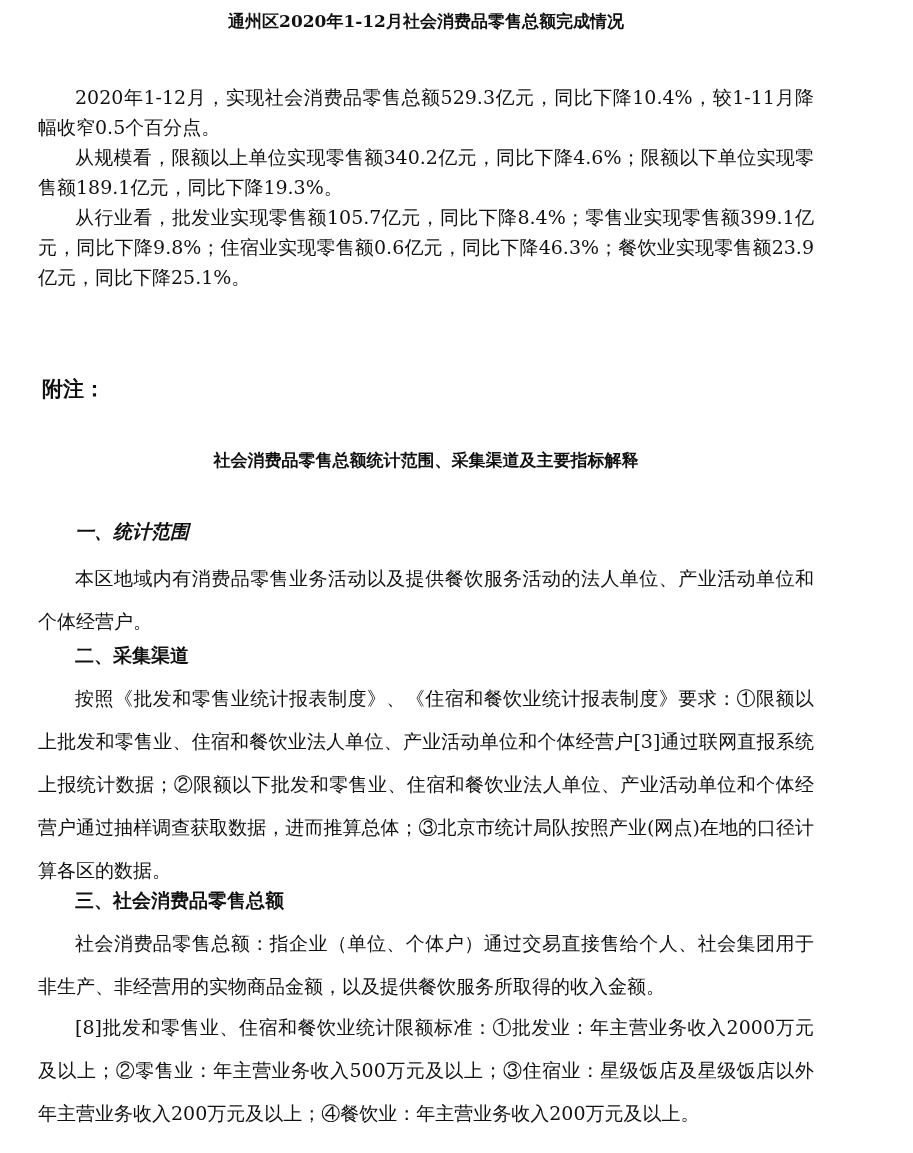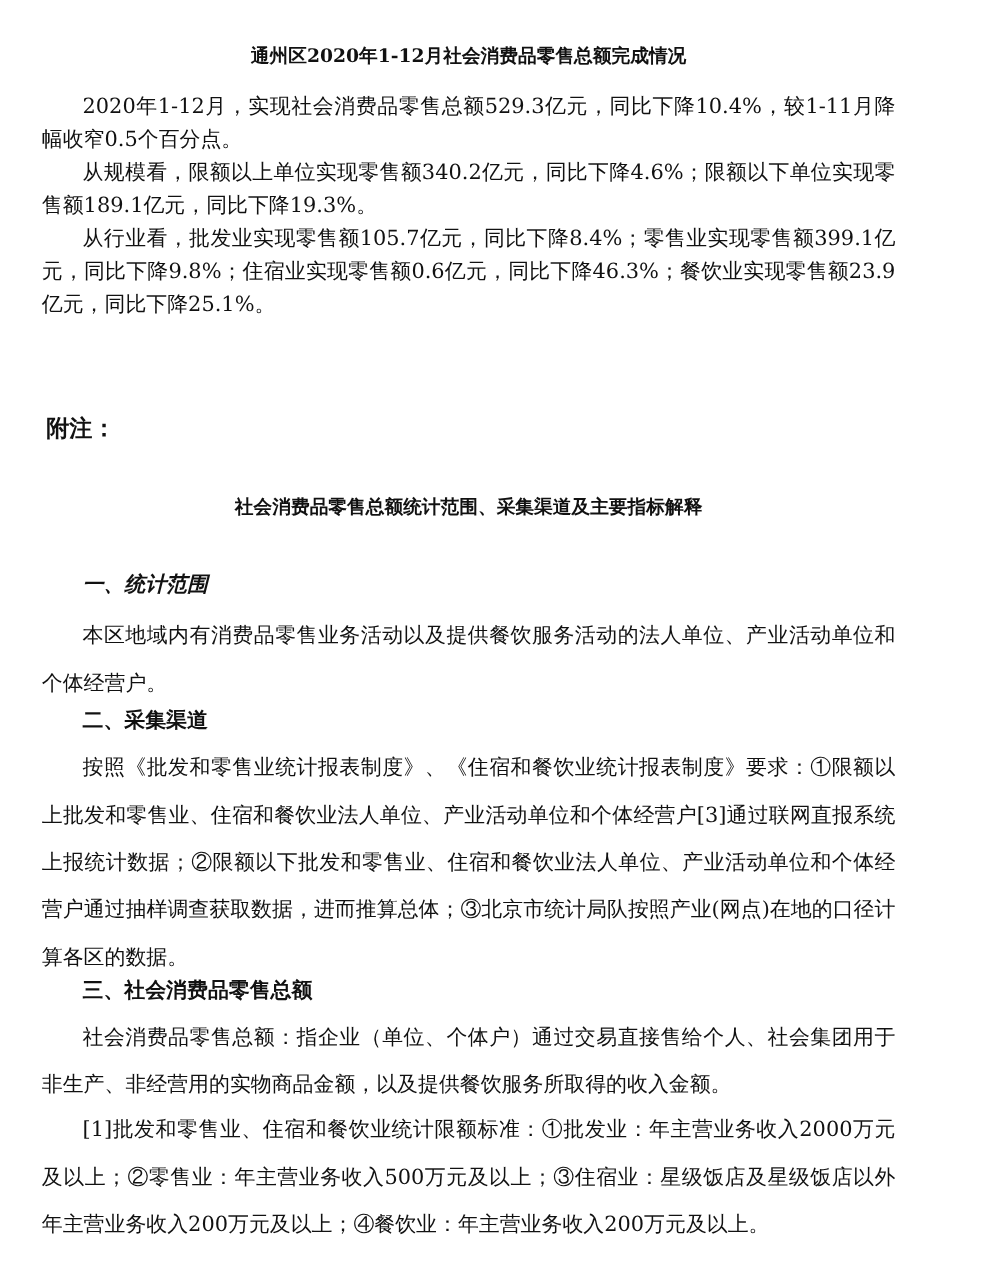--- a/index.html
+++ b/index.html
@@ -6,21 +6,21 @@
     body {
       width: 913px; height: 1153px; overflow: hidden; position: relative;
       font-family: "DejaVu Serif", "Liberation Serif", serif;
       color: #111111;
     }
     .doc { position: absolute; left: 38px; width: 776px; top: 0; }
     .title {
       position: absolute; left: 0; width: 776px; text-align: center;
       font-weight: bold; font-size: 17px; letter-spacing: 0px;
     }
-    .title-main { top: 10px; margin-top: 29px; }
+    .title-main { top: 10px; }
     .p {
       position: absolute; left: 0; width: 776px;
       font-size: 19px; text-align: justify; text-align-last: left;
       margin: 0;
     }
     .p.top { line-height: 30px; }
     .p.bot { line-height: 43px; }
     .indent { text-indent: 37px; }
     .bold { font-weight: bold; }
     .note-label { position: absolute; left: 4px; top: 375px; font-weight: bold; font-size: 21px; }
@@ -41,14 +41,14 @@
 
   <p class="p bot bold indent" style="top:510px;font-style:italic;">一、统计范围</p>
   <p class="p bot indent" style="top:557px;">本区地域内有消费品零售业务活动以及提供餐饮服务活动的法人单位、产业活动单位和个体经营户。</p>
 
   <p class="p bot bold indent" style="top:634px;">二、采集渠道</p>
   <p class="p bot indent" style="top:677px;">按照《批发和零售业统计报表制度》、《住宿和餐饮业统计报表制度》要求：①限额以上批发和零售业、住宿和餐饮业法人单位、产业活动单位和个体经营户[3]通过联网直报系统上报统计数据；②限额以下批发和零售业、住宿和餐饮业法人单位、产业活动单位和个体经营户通过抽样调查获取数据，进而推算总体；③北京市统计局队按照产业(网点)在地的口径计算各区的数据。</p>
 
   <p class="p bot bold indent" style="top:879px;">三、社会消费品零售总额</p>
   <p class="p bot indent" style="top:922px;">社会消费品零售总额：指企业（单位、个体户）通过交易直接售给个人、社会集团用于非生产、非经营用的实物商品金额，以及提供餐饮服务所取得的收入金额。</p>
 
-  <p class="p bot indent" style="top:1006px;">[1]批发和零售业、住宿和餐饮业统计限额标准：①批发业：年主营业务收入2000万元及以上；②零售业：年主营业务收入500万元及以上；③住宿业：星级饭店及星级饭店以外年主营业务收入200万元及以上；④餐饮业：年主营业务收入200万元及以上。</p>
+  <p class="p bot indent" style="top:1006px;">[8]批发和零售业、住宿和餐饮业统计限额标准：①批发业：年主营业务收入2000万元及以上；②零售业：年主营业务收入500万元及以上；③住宿业：星级饭店及星级饭店以外年主营业务收入200万元及以上；④餐饮业：年主营业务收入200万元及以上。</p>
 </div>
 
 </body></html>

